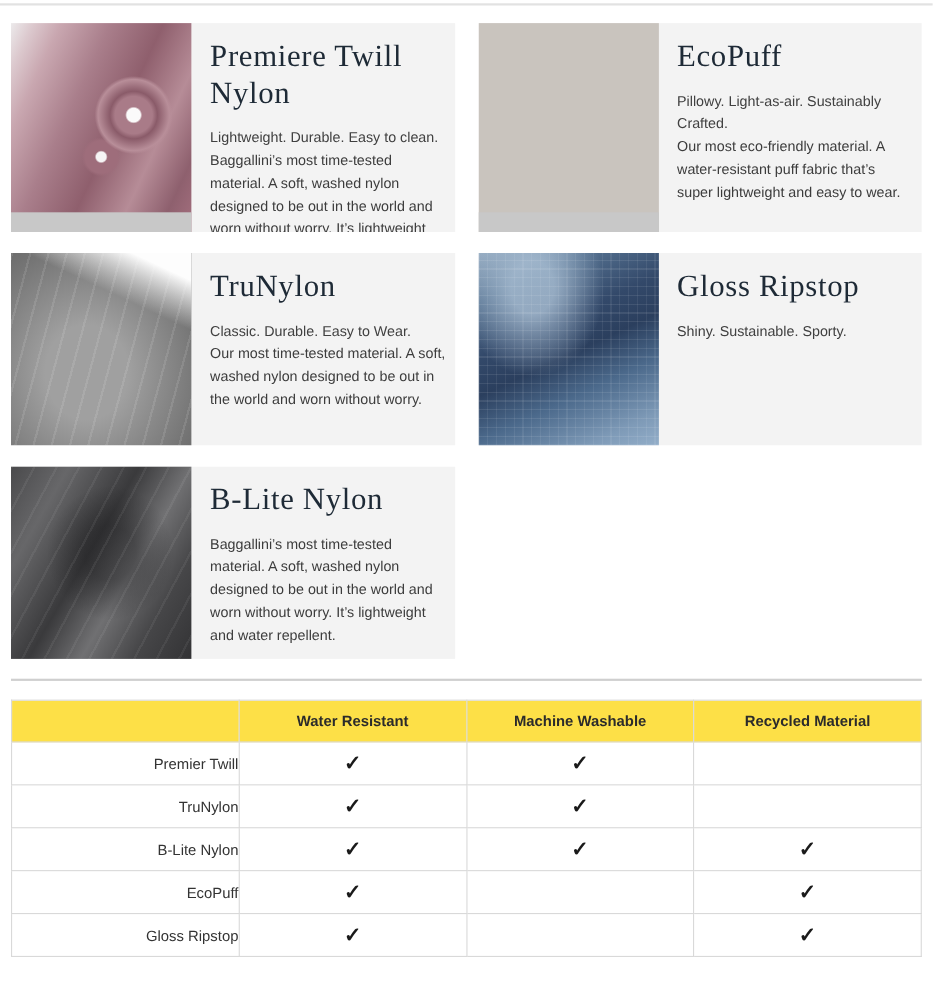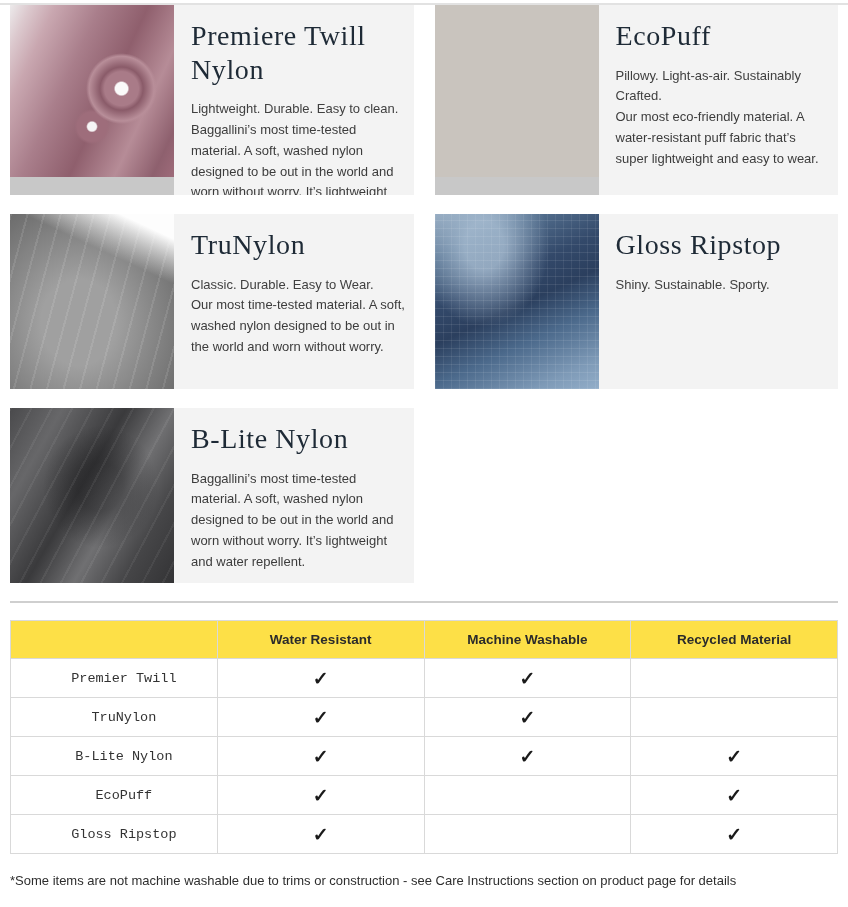--- a/index.html
+++ b/index.html
@@ -10,21 +10,21 @@
     font-family: "Liberation Sans", sans-serif;
     color: #3a3a3a;
     overflow: hidden;
   }
   .top-rule {
     height: 2px;
     background: #e2e2e2;
     margin-top: 3px;
   }
   .page {
-    padding: 0 10px 0 10px;
+    padding: 16px 10px 0 10px;
   }
 
   
   .cards {
     display: grid;
     grid-template-columns: 1fr 1fr;
     grid-template-rows: 190px 175px 175px;
     column-gap: 21px;
     row-gap: 19px;
   }
@@ -130,24 +130,23 @@
     height: 38px;
     font-weight: bold;
     color: #2b2b2b;
     text-align: center;
   }
   table.compare tbody td {
     height: 39px;
     background: #ffffff;
   }
   table.compare td.name {
-    text-align: center;
+    text-align: right;
     padding-left: 20px;
     color: #333333;
-    font-family: Liberation Mono, monospace;
   }
   table.compare td.mark {
     text-align: center;
     font-size: 19px;
     font-weight: bold;
     color: #1a1a1a;
   }
 
   
   .footnote {
@@ -248,15 +247,14 @@
       </tr>
       <tr>
         <td class="name">Gloss Ripstop</td>
         <td class="mark">✓</td>
         <td class="mark"></td>
         <td class="mark">✓</td>
       </tr>
     </tbody>
   </table>
 
-  <p class="footnote">*Some items are not machine washable due to trims or construction - see Care Instructions section on product page for details</p>
 
 </div>
 
 </body></html>

